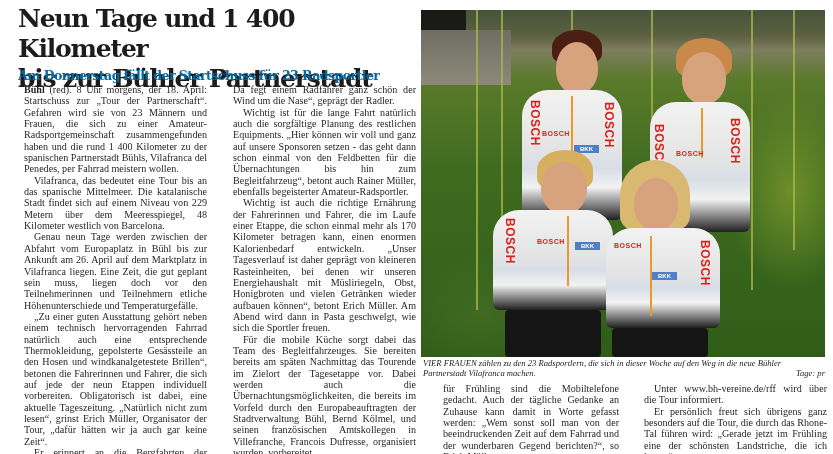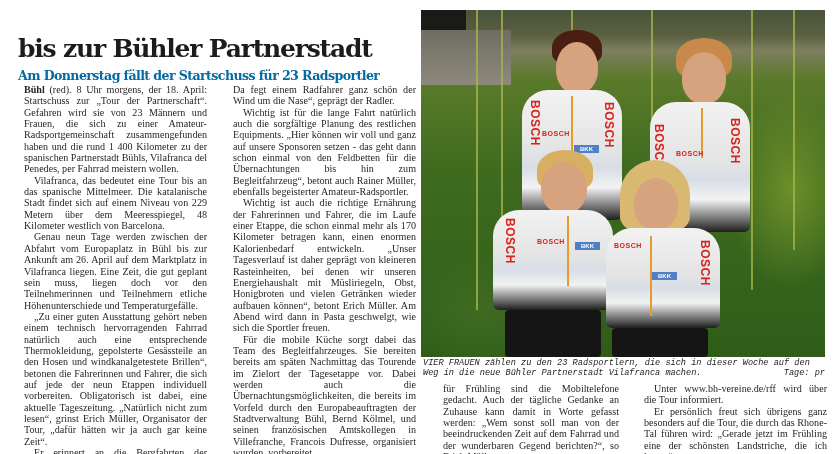--- a/index.html
+++ b/index.html
@@ -50,31 +50,31 @@
   .person .jersey { position: absolute; border-radius: 26px 26px 6px 6px;
     background: linear-gradient(180deg,#f2f2f2 0%,#e4e4e4 45%,#d8dde6 60%,#f2f2f2 75%,#1f1f1f 100%); }
   .person .logo { position: absolute; color: #d8231c; font-family: "Liberation Sans", sans-serif; font-weight: bold; font-size: 11px; letter-spacing: 0.5px; }
   .person .logo.v { writing-mode: vertical-rl; font-size: 12px; }
   .person .bkk { position: absolute; background: #4f7fc4; color: #ffffff; font-family: "Liberation Sans", sans-serif; font-size: 6px; font-weight: bold; padding: 1px 6px; }
   .person .zip { position: absolute; width: 2px; background: #e89a2c; }
   .person .shorts { position: absolute; background: #151515; border-radius: 4px; }
 
   .caption {
     position: absolute; left: 423px; top: 358px; width: 402px;
-    font-family: Liberation Mono, monospace; font-style: italic;
+    font-family: Liberation Serif, serif; font-style: italic;
     font-size: 8.6px; line-height: 10.4px; color: #1c1c1c;
   }
   .caption .lead { text-transform: uppercase; }
   .caption .credit { position: absolute; right: 0; top: 10.4px; }
 </style>
 </head>
 <body>
 
 <h1 class="headline">
-  <br>
+  <span>Neun Tage und 1 400 Kilometer</span><br>
   <span>bis zur Bühler Partnerstadt</span>
 </h1>
 <h2 class="subhead">Am Donnerstag fällt der Startschuss für 23 Radsportler</h2>
 
 <div class="col" id="col1">
   <p class="first"><span class="dateline">Bühl</span><span> (red). 8 Uhr morgens, der 18. April: Startschuss zur „Tour der Partnerschaft“. Gefahren wird sie von 23 Männern und Frauen, die sich zu einer Amateur-Radsportgemeinschaft zusammengefunden haben und die rund 1 400 Kilometer zu der spanischen Partnerstadt Bühls, Vilafranca del Penedes, per Fahrrad meistern wollen.</span></p>
   <p>Vilafranca, das bedeutet eine Tour bis an das spanische Mittelmeer. Die katalanische Stadt findet sich auf einem Niveau von 229 Metern über dem Meeresspiegel, 48 Kilometer westlich von Barcelona.</p>
   <p>Genau neun Tage werden zwischen der Abfahrt vom Europaplatz in Bühl bis zur Ankunft am 26. April auf dem Marktplatz in Vilafranca liegen. Eine Zeit, die gut geplant sein muss, liegen doch vor den Teilnehmerinnen und Teilnehmern etliche Höhenunterschiede und Temperaturgefälle.</p>
   <p>„Zu einer guten Ausstattung gehört neben einem technisch hervorragenden Fahrrad natürlich auch eine entsprechende Thermokleidung, gepolsterte Gesässteile an den Hosen und windkanalgetestete Brillen“, betonen die Fahrerinnen und Fahrer, die sich auf jede der neun Etappen individuell vorbereiten. Obligatorisch ist dabei, eine aktuelle Tageszeitung. „Natürlich nicht zum lesen“, grinst Erich Müller, Organisator der Tour, „dafür hätten wir ja auch gar keine Zeit“.</p>
   <p>Er erinnert an die Bergfahrten der Radsportprofis: Diese packen immer Zeitungspapier unter ihre Trikots – ein äußerst effektiver Windschutz. „Schließlich werden uns Gefälle erwarten, die uns von mehr als 1 240 Meter über dem Meeresspiegel bis auf rund 700 Meter führen.</p>

